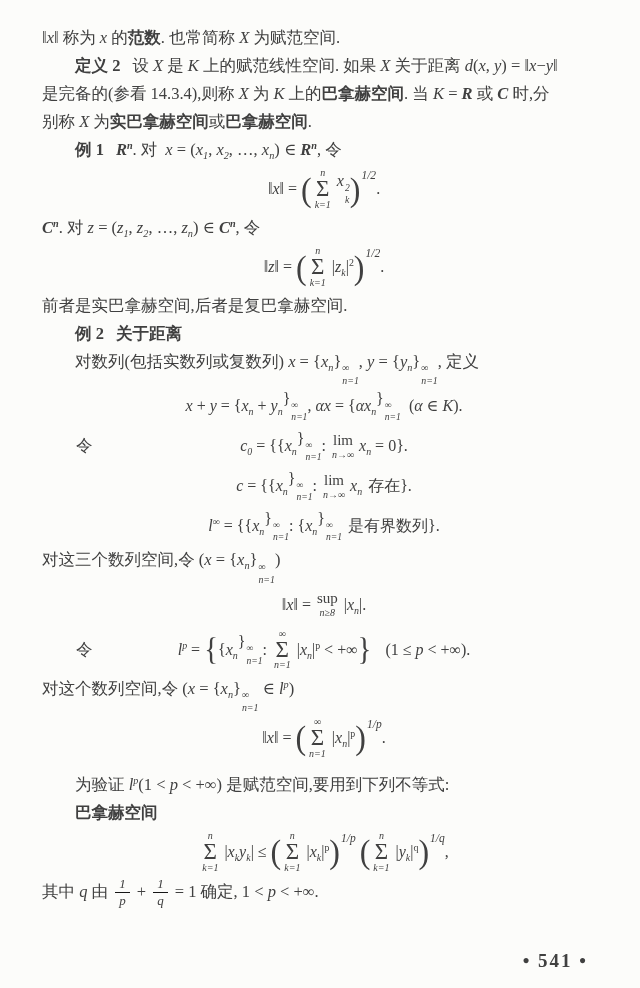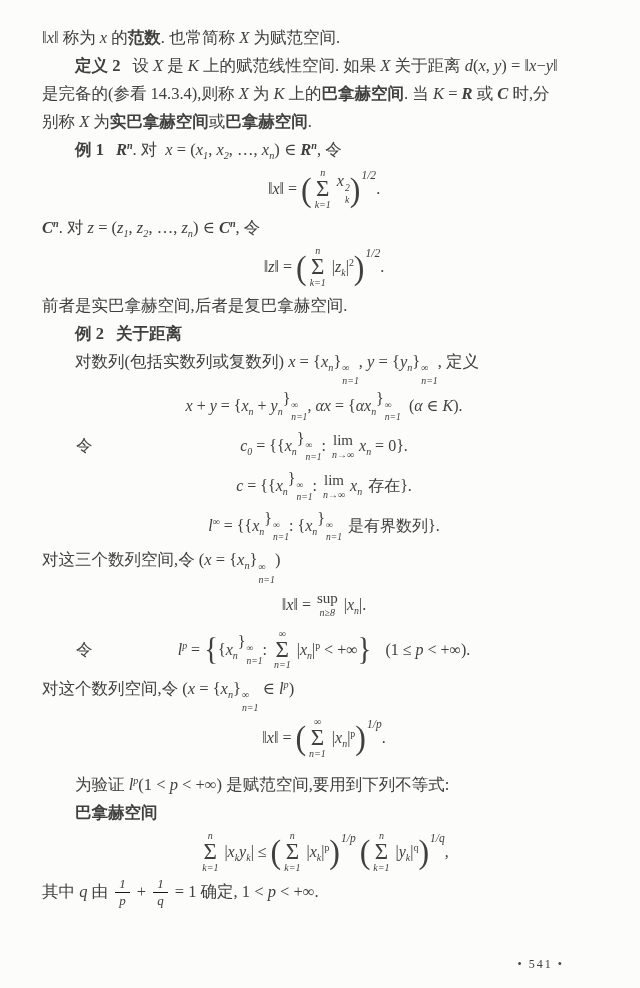--- a/index.html
+++ b/index.html
@@ -75,22 +75,22 @@
   .mgroup{display:inline-flex;align-items:center;}
   .bigp{
     display:inline-block;vertical-align:middle;line-height:0.9;
     font-weight:400;transform:scaleY(1.08);
   }
   .bsup{
     position:relative;top:-1.15em;font-size:0.72em;
     font-style:italic;margin-left:1px;white-space:pre;
   }
   .footer{
-    position:absolute;right:76px;bottom:16px;
-    font-size:12px;font-weight:400;letter-spacing:2px;
+    position:absolute;right:52px;bottom:16px;
+    font-size:19px;font-weight:700;letter-spacing:2px;
   }
 </style>
 </head>
 <body>
 
 <div class="page">
 
   <div class="para"><span class="m-t">‖</span><span class="m-i">x</span><span class="m-t">‖ 称为 </span><span class="m-i">x</span><span class="m-t"> 的</span><span class="m-b">范数</span><span class="m-t">. 也常简称 </span><span class="m-i">X</span><span class="m-t"> 为赋范空间.</span></div>
   <div class="para p1"><span class="m-b">定义 2</span><span class="msp" style="display: inline-block; width: 12px;"></span><span class="m-t">设 </span><span class="m-i">X</span><span class="m-t"> 是 </span><span class="m-i">K</span><span class="m-t"> 上的赋范线性空间. 如果 </span><span class="m-i">X</span><span class="m-t"> 关于距离 </span><span class="m-i">d</span><span class="m-t">(</span><span class="m-i">x</span><span class="m-t">, </span><span class="m-i">y</span><span class="m-t">) = ‖</span><span class="m-i">x</span><span class="m-t">−</span><span class="m-i">y</span><span class="m-t">‖</span></div>
   <div class="para"><span class="m-t">是完备的(参看 14.3.4),则称 </span><span class="m-i">X</span><span class="m-t"> 为 </span><span class="m-i">K</span><span class="m-t"> 上的</span><span class="m-b">巴拿赫空间</span><span class="m-t">. 当 </span><span class="m-i">K</span><span class="m-t"> = </span><span class="m-bi">R</span><span class="m-t"> 或 </span><span class="m-bi">C</span><span class="m-t"> 时,分</span></div>

